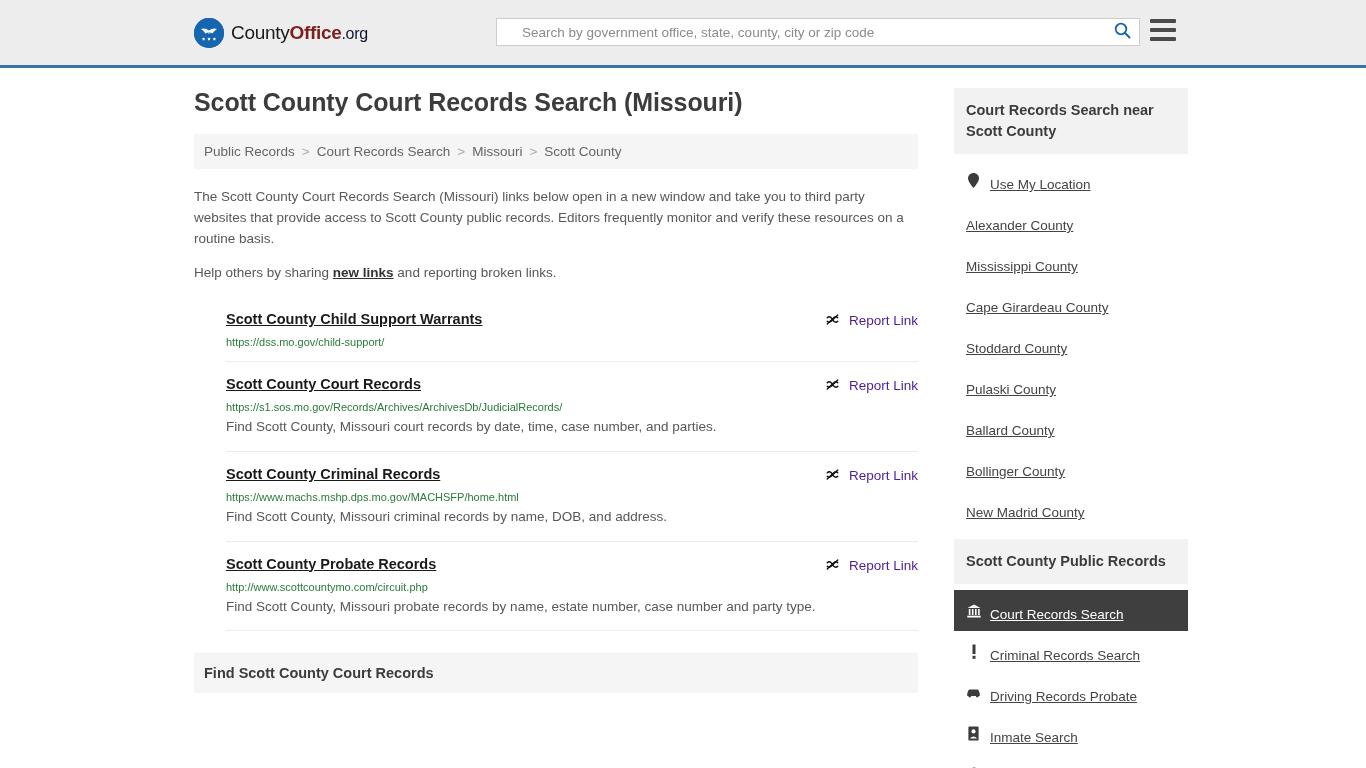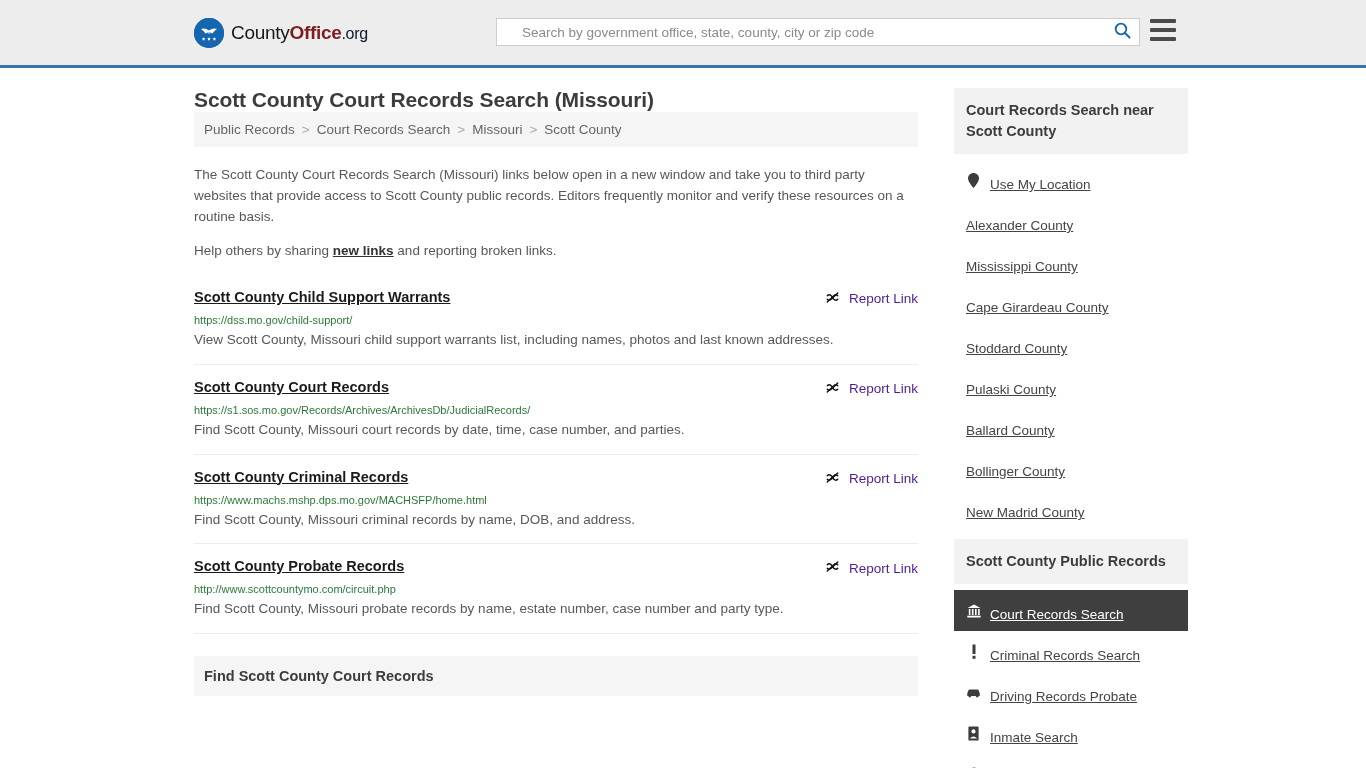--- a/index.html
+++ b/index.html
@@ -64,22 +64,22 @@
   
   .page {
     width: 1366px;
     padding: 0 194px 0 194px;
   }
   .columns { display: flex; gap: 36px; padding-top: 20px; }
   .main-col { width: 724px; flex: none; }
   .side-col { width: 234px; flex: none; }
 
   h1.page-title {
-    font-size: 21px; color: #3c3c3c; font-weight: bold;
-    letter-spacing: -0.1px; 
+    font-size: 25px; color: #3c3c3c; font-weight: bold;
+    letter-spacing: -0.1px; margin-bottom: 17px;
   }
 
   
   .breadcrumb {
     background: #f5f5f5; padding: 10px 10px;
     font-size: 13.5px; color: #666;
     display: flex; align-items: center; flex-wrap: wrap;
     margin-bottom: 18px;
   }
   .breadcrumb a { color: #666; text-decoration: none; }
@@ -89,20 +89,21 @@
   .intro p {
     font-size: 13.5px; color: #585858; line-height: 1.55;
     margin-bottom: 13px;
   }
   .intro a { color: #333; text-decoration: underline; font-weight: bold; }
 
   
   .result {
     padding: 14px 0 13px 0;
     border-bottom: 1px solid #ececec;
+    margin-left: 32px;
   }
   .result:first-child { padding-top: 12px; }
   .result-head { display: flex; align-items: flex-start; justify-content: space-between; }
   .result-title {
     font-size: 14.5px; font-weight: bold; color: #1a1a1a;
     text-decoration: underline; cursor: pointer;
   }
   .report-link {
     display: flex; align-items: center; gap: 9px;
     font-size: 13.5px; color: #4c1d95; cursor: pointer;
@@ -216,21 +217,20 @@
                 <path d="M2.4 6.2 a3 3 0 0 1 4.2 -0.1 L8 7.4" fill="none" stroke="#111" stroke-width="1.5" stroke-linecap="round"></path>
                 <path d="M13.6 9.8 a3 3 0 0 1 -4.2 0.1 L8 8.6" fill="none" stroke="#111" stroke-width="1.5" stroke-linecap="round"></path>
                 <path d="M2.4 9.8 a3 3 0 0 0 4.2 0.1 L13.6 3.2" fill="none" stroke="#111" stroke-width="1.5" stroke-linecap="round"></path>
                 <path d="M13.6 6.2 a3 3 0 0 0 -4.2 -0.1 L2.4 12.8" fill="none" stroke="#111" stroke-width="1.5" stroke-linecap="round"></path>
               </svg>
             </span>
             <span>Report Link</span>
           </div>
         </div>
         <div class="result-url">https://dss.mo.gov/child-support/</div>
-        <div class="result-desc">View Scott County, Missouri child support warrants list, including names, photos and last known addresses.</div>
       </div>
 
       <div class="result">
         <div class="result-head">
           <a class="result-title">Scott County Court Records</a>
           <div class="report-link">
             <span>
               <svg width="15" height="15" viewBox="0 0 16 16">
                 <path d="M2.4 6.2 a3 3 0 0 1 4.2 -0.1 L8 7.4" fill="none" stroke="#111" stroke-width="1.5" stroke-linecap="round"></path>
                 <path d="M13.6 9.8 a3 3 0 0 1 -4.2 0.1 L8 8.6" fill="none" stroke="#111" stroke-width="1.5" stroke-linecap="round"></path>

